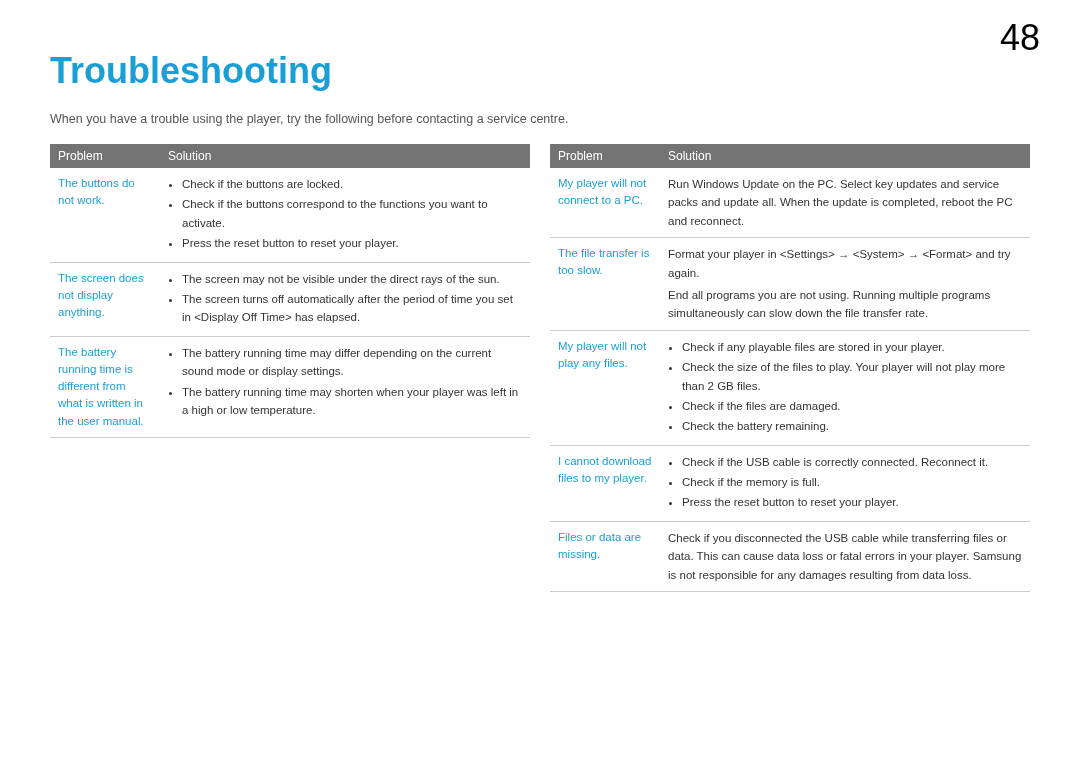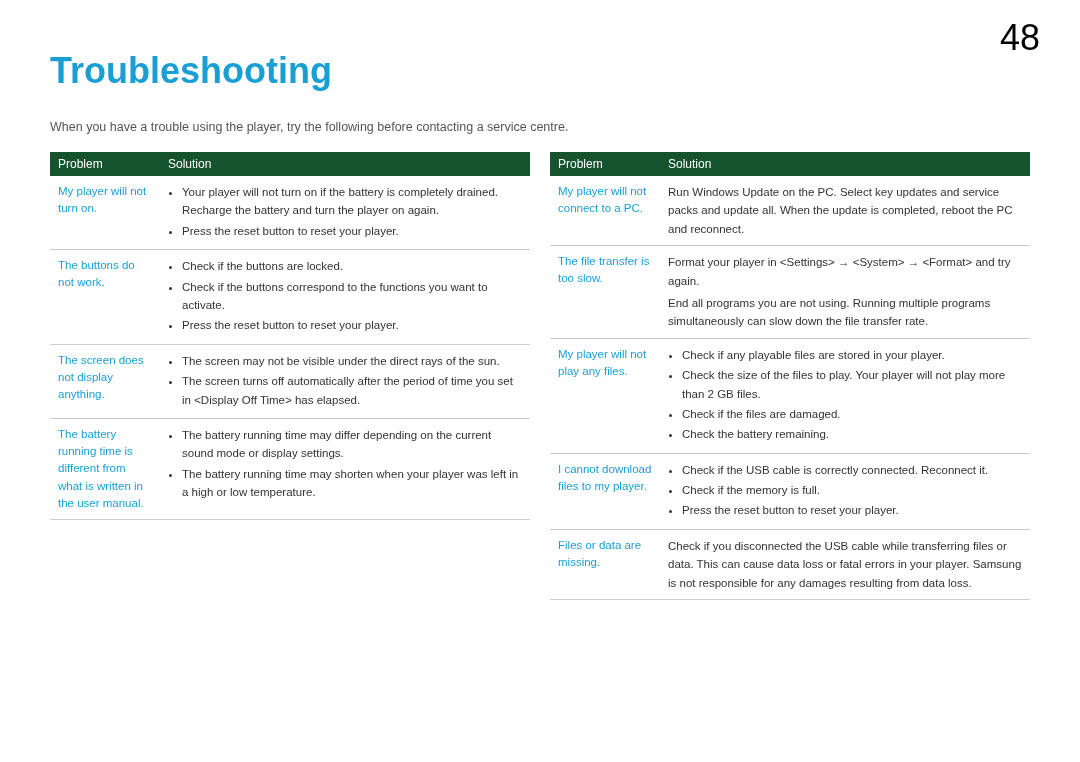--- a/index.html
+++ b/index.html
@@ -19,42 +19,42 @@
       right: 40px;
       font-size: 36px;
       color: #000000;
       font-weight: 300;
       line-height: 1;
     }
     .page-title {
       font-size: 36px;
       font-weight: bold;
       color: #1a9fd4;
-      margin-bottom: 28px;
+      margin-bottom: 20px;
       margin-top: 10px;
     }
     .intro-text {
       font-size: 12.5px;
       color: #555;
       margin-bottom: 18px;
     }
     .tables-wrapper {
       display: flex;
       gap: 20px;
     }
     .table-half {
       flex: 1;
     }
     table {
       width: 100%;
       border-collapse: collapse;
       font-size: 11.5px;
     }
     thead tr {
-      background-color: #14532d;
+      background-color: #737373;
       color: white;
     }
     thead th {
       padding: 5px 8px;
       font-weight: normal;
       text-align: left;
       font-size: 12px;
     }
     tbody tr {
       border-bottom: 1px solid #ccc;
@@ -98,29 +98,20 @@
 
   <div class="table-half">
     <table>
       <thead>
         <tr>
           <th>Problem</th>
           <th>Solution</th>
         </tr>
       </thead>
       <tbody id="left-tbody">
-          <tr>
-            <td class="problem-col">My player will not turn on.</td>
-            <td class="solution-col">
-              <ul>
-                <li>Your player will not turn on if the battery is completely drained. Recharge the battery and turn the player on again.</li>
-                <li>Press the reset button to reset your player.</li>
-              </ul>
-            </td>
-          </tr>
           <tr>
             <td class="problem-col">The buttons do not work.</td>
             <td class="solution-col">
               <ul>
                 <li>Check if the buttons are locked.</li>
                 <li>Check if the buttons correspond to the functions you want to activate.</li>
                 <li>Press the reset button to reset your player.</li>
               </ul>
             </td>
           </tr>

